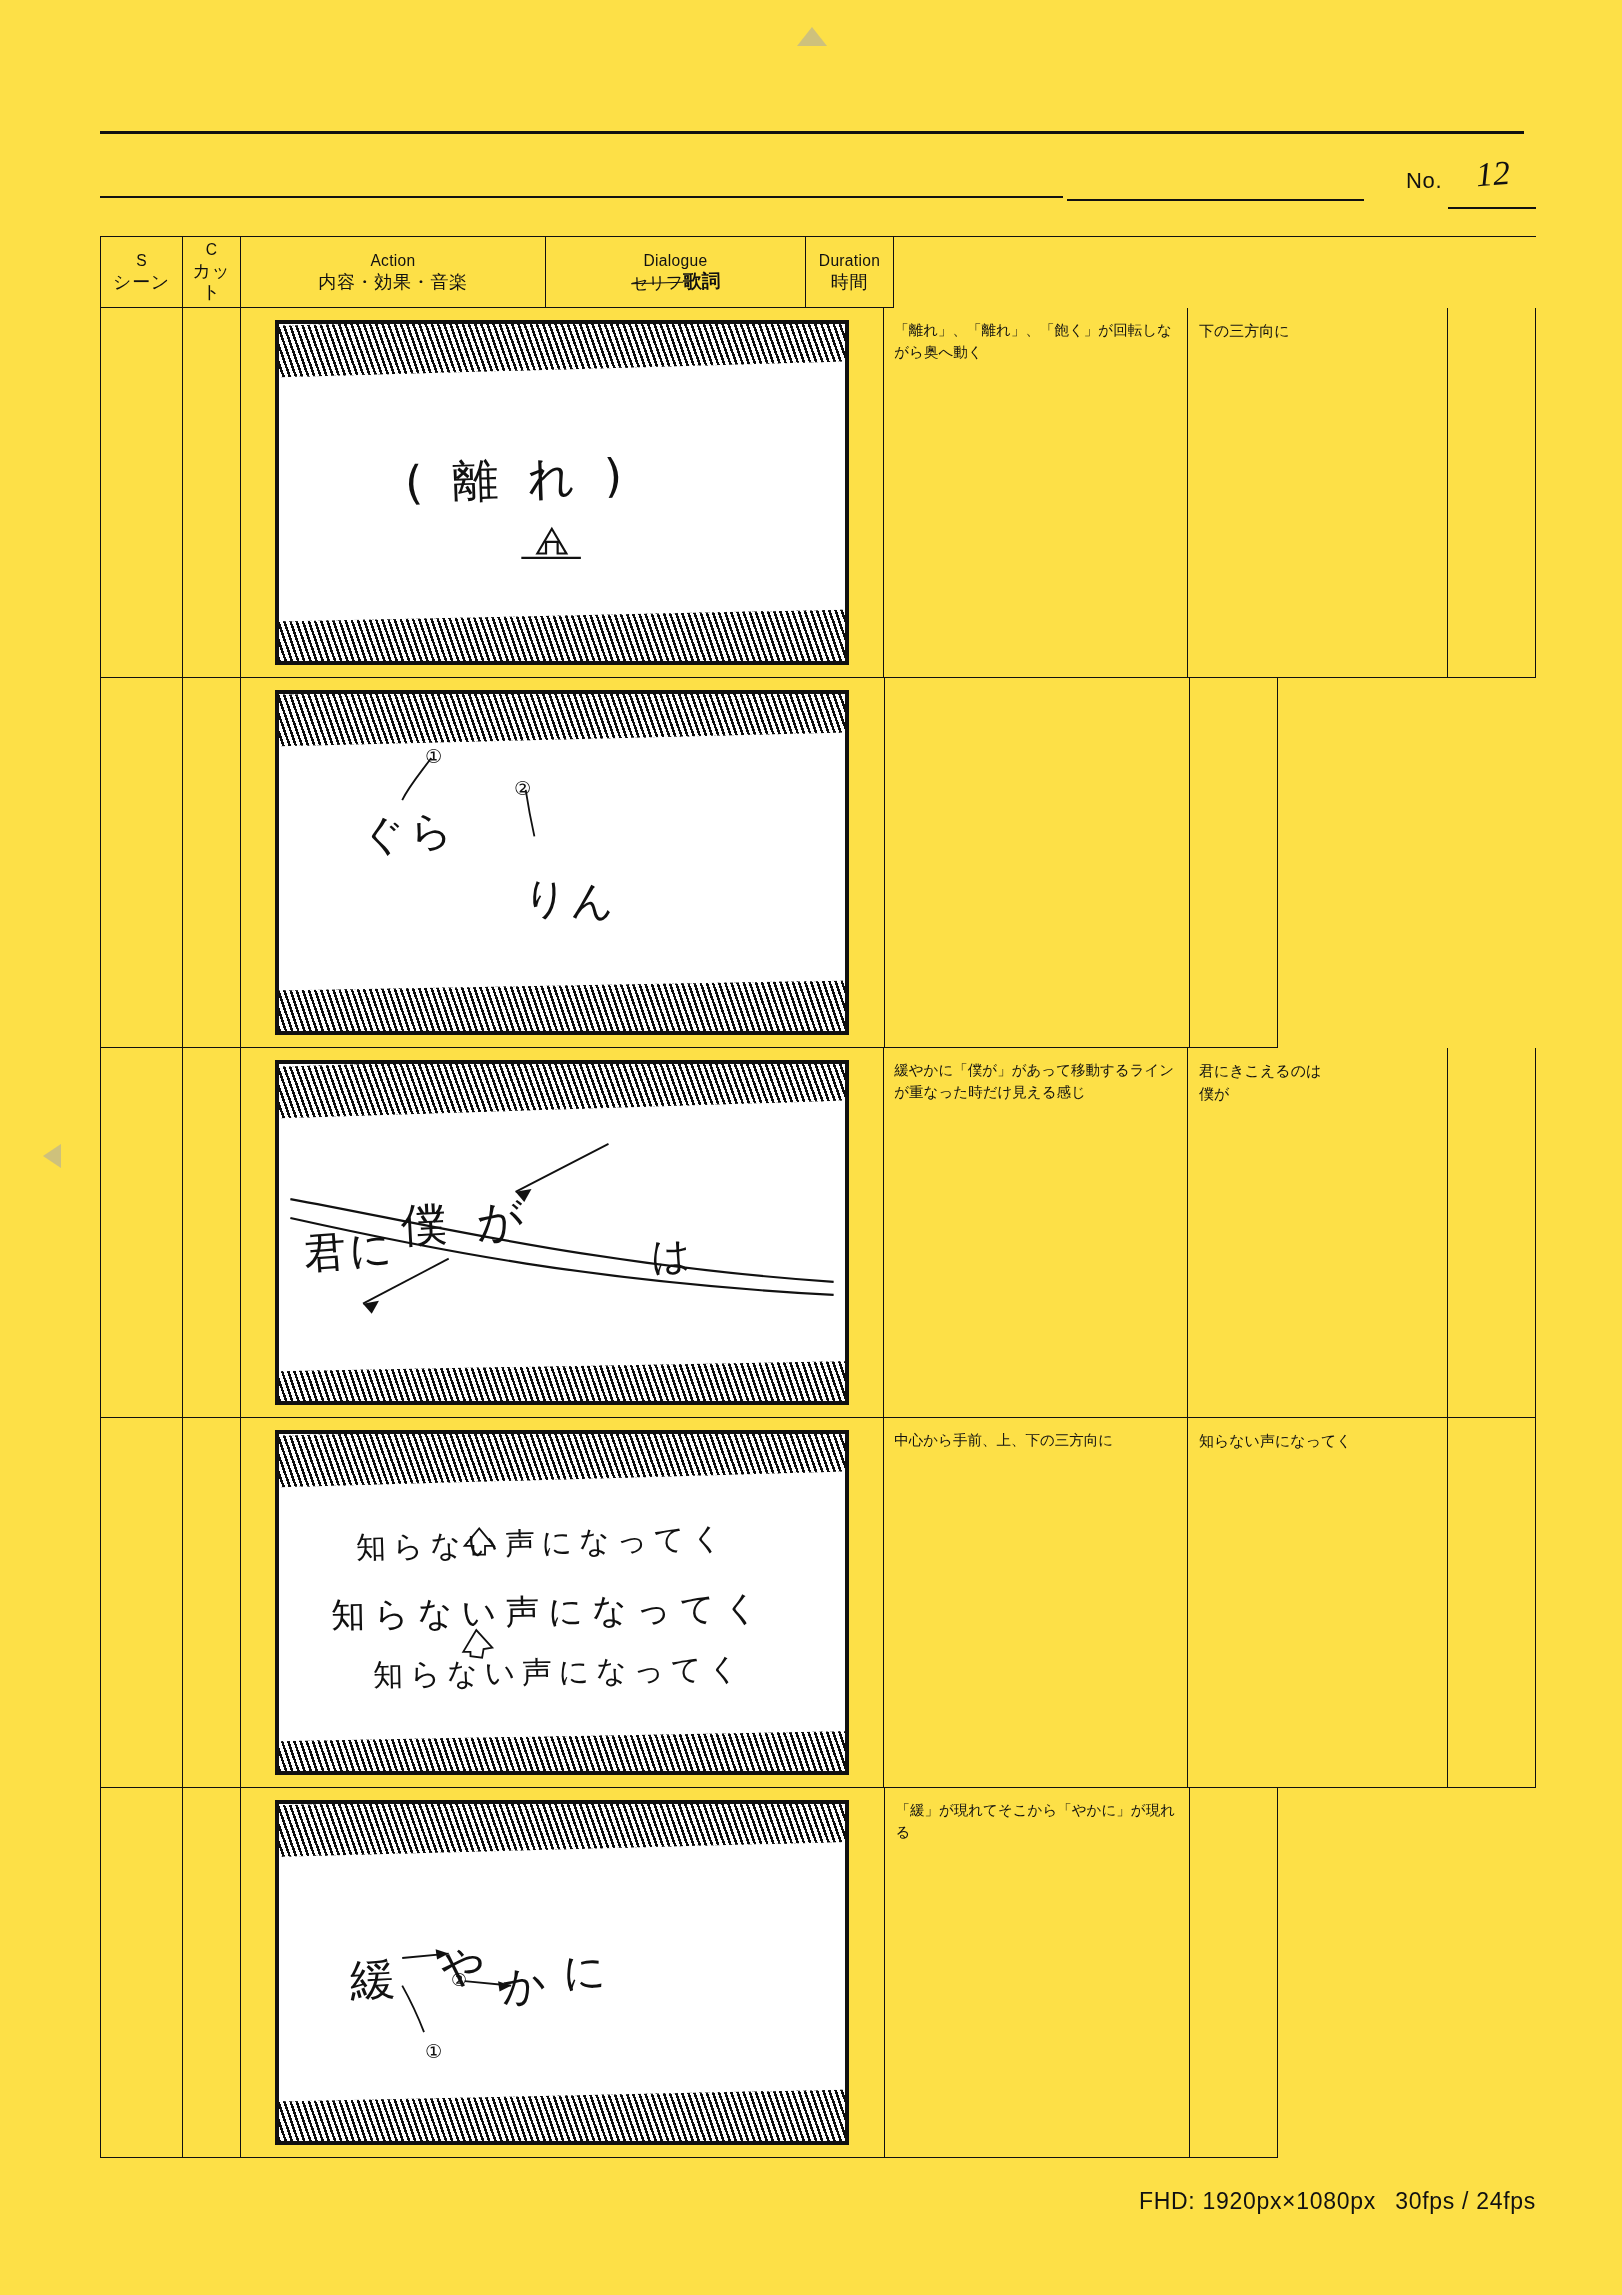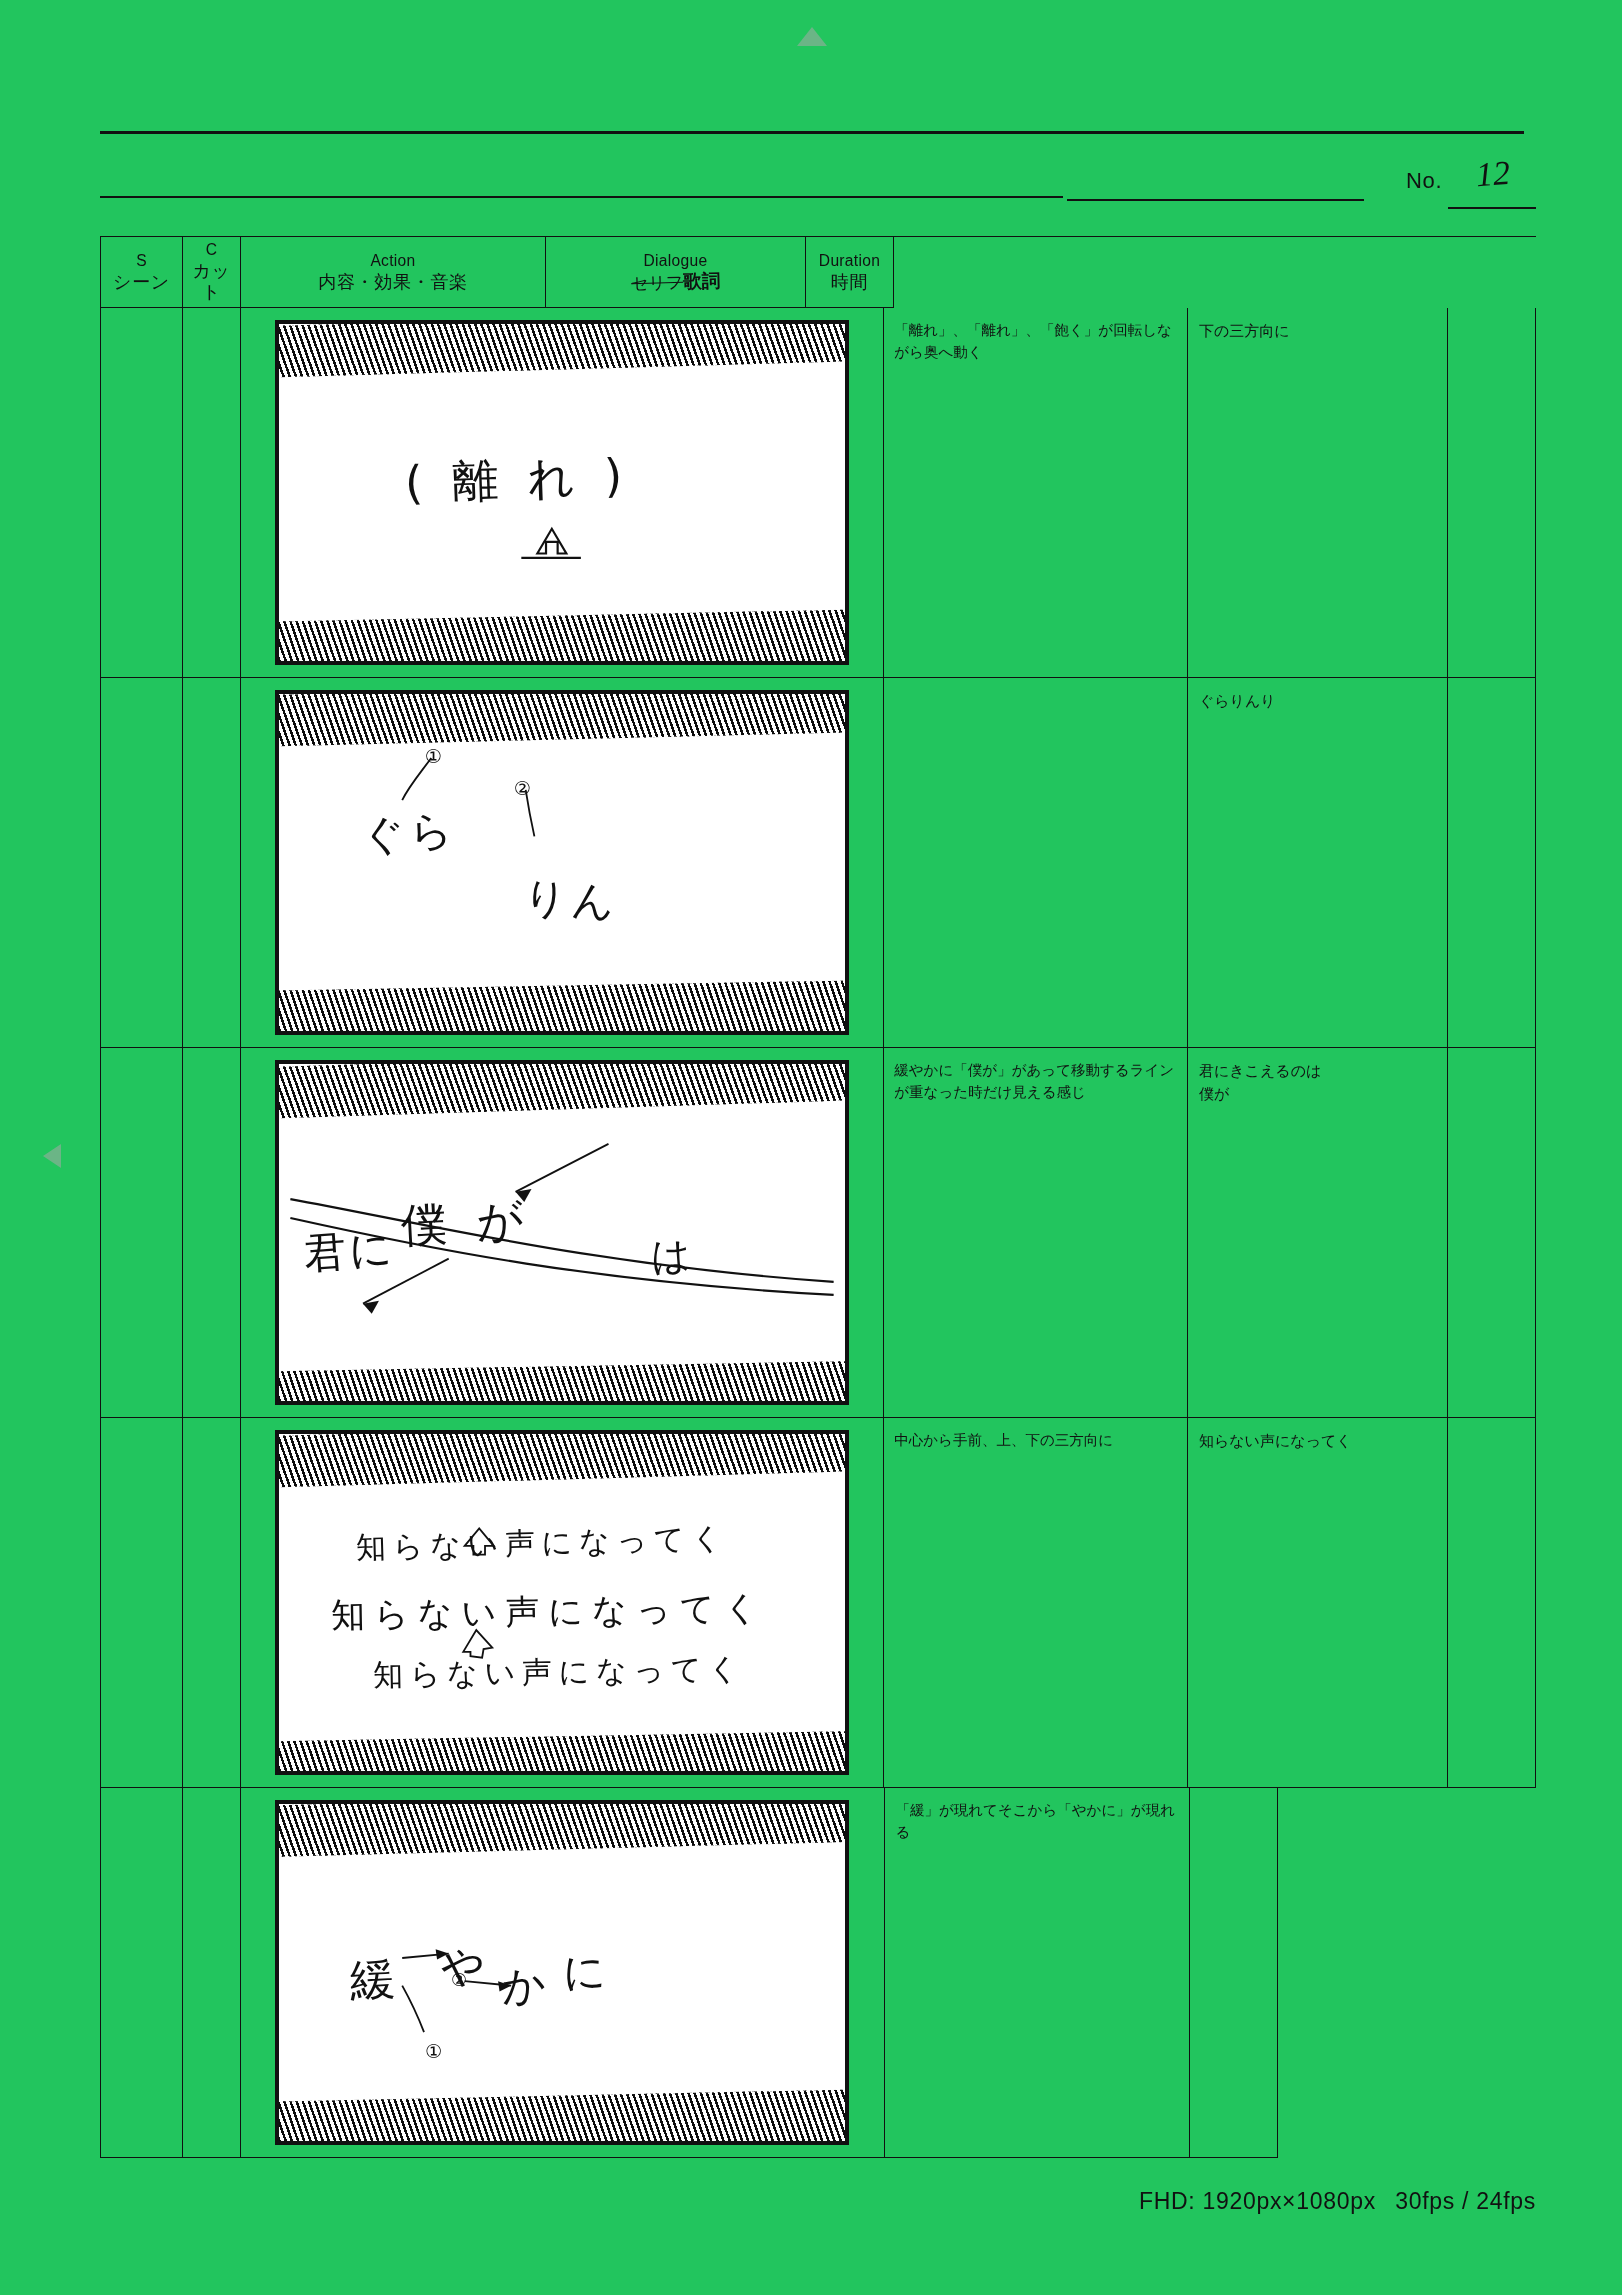--- a/index.html
+++ b/index.html
@@ -8,21 +8,21 @@
     background: #ffffff;
   }
   body {
     font-family: "Liberation Sans", sans-serif;
     color: #111;
   }
   .page {
     position: relative;
     width: 1623px;
     height: 2295px;
-    background: #22c55e;
+    background: #fde047;
     overflow: hidden;
   }
 
   
   .nav-arrow {
     position: absolute;
     width: 0; height: 0;
     opacity: .55;
   }
   .nav-arrow.up {
@@ -262,21 +262,20 @@
             <div class="sketch-text" style="left:146px; top:51px; font-size:19.3px;">①</div>
             <div class="sketch-text" style="left:235px; top:83px; font-size:19.3px;">②</div>
             <svg class="arrow-svg" viewBox="0 0 772 464">
               <path d="M206 88 C190 110 176 126 166 146" stroke="#111" stroke-width="2.5" fill="none"></path>
               <path d="M336 132 C340 158 344 178 348 196" stroke="#111" stroke-width="2.5" fill="none"></path>
             </svg>
           </div>
         </div>
       </div>
       <div class="cell c-act"></div>
-      <div class="cell c-dia">ぐらりんり</div>
       <div class="cell c-dur"></div>
     </div>
 
     <div class="row body-row">
       <div class="cell c-s"></div>
       <div class="cell c-c"></div>
       <div class="cell c-pic">
         <div class="pic-wrap">
           <div class="frame">
             <div class="band top" style="transform:rotate(-1.8deg) scale(1.12) translateY(-3px);"></div>

